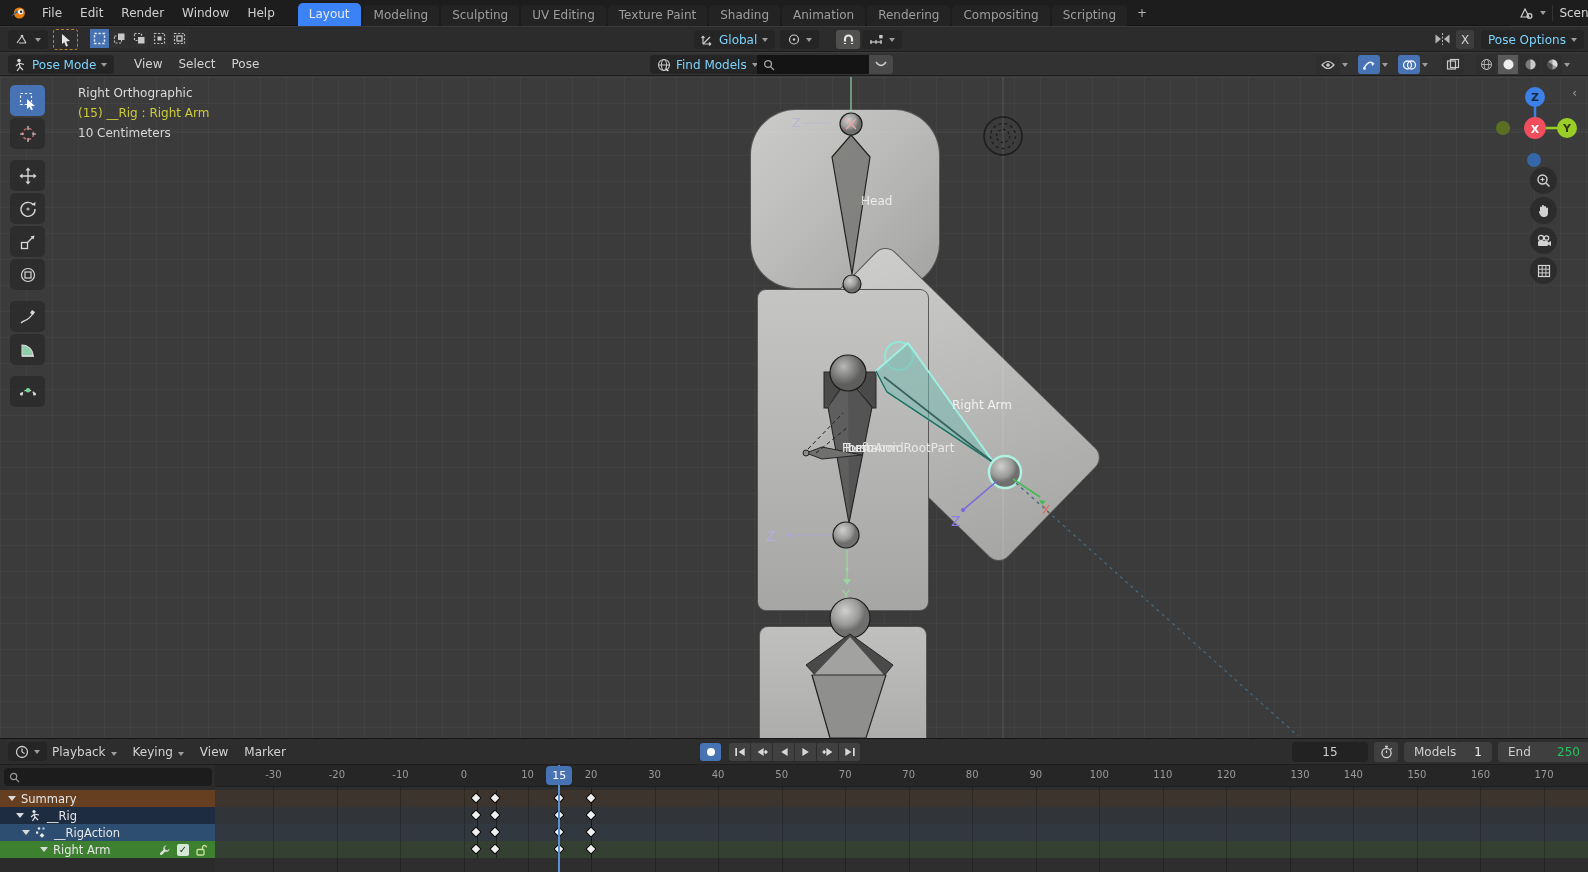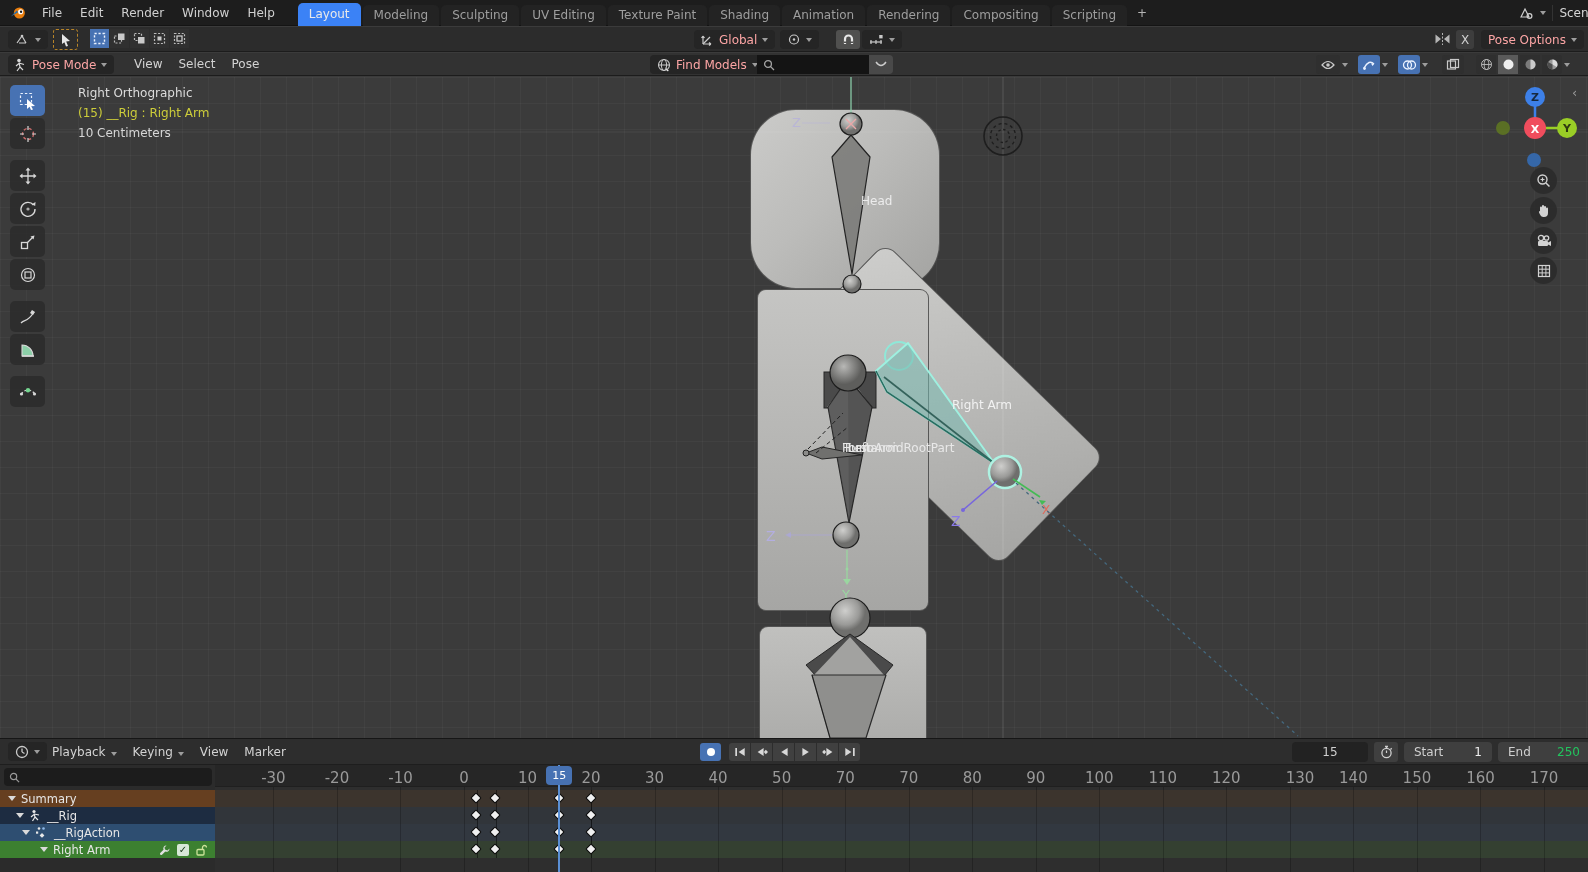--- a/index.html
+++ b/index.html
@@ -4,21 +4,21 @@
 <style>
   * { margin:0; padding:0; box-sizing:border-box; }
   html,body { background:#111; }
   #app {
     position:relative; width:1588px; height:872px; overflow:hidden;
     background:#3b3b3b; font-family:"DejaVu Sans","Liberation Sans",sans-serif;
     font-size:12px; color:#d4d4d4; user-select:none;
   }
   .abs { position:absolute; }
   .chev { width:0; height:0; border-left:3.5px solid transparent; border-right:3.5px solid transparent; border-top:4px solid #9d9d9d; display:inline-block; }
-  .pill { background:#252525; border-radius:4px; display:inline-flex; align-items:center; height:19px; padding:0 7px; gap:5px; color:#fca5a5; }
+  .pill { background:#252525; border-radius:4px; display:inline-flex; align-items:center; height:19px; padding:0 7px; gap:5px; color:#7dd3fc; }
   svg { display:block; }
 
   
   #topbar { position:absolute; left:0; top:0; width:1588px; height:26px; background:#1d1d1d; border-bottom:1px solid #141414; display:flex; align-items:center; }
   #topbar .tmenu { padding:0 9px; color:#d0d0d0; height:26px; line-height:26px; }
   #tabs { display:flex; align-items:flex-end; height:26px; margin-left:14px; }
   .tab { background:#232323; color:#9e9e9e; border-radius:5px 5px 0 0; margin-right:2px; padding:0 11px; height:21px; display:flex; align-items:center; }
   .tab.active { background:#3b82f6; color:#e9e9e9; height:23px; }
   .tab-plus { color:#b5b5b5; padding:0 8px; }
   #scene-cluster { position:absolute; right:-14px; top:0; height:26px; display:flex; align-items:center; gap:6px; background:#1d1d1d; padding:0 6px 0 8px; }
@@ -55,21 +55,21 @@
   .tool svg { width:18px; height:18px; }
 
   
   .navbtn { position:absolute; width:27px; height:27px; border-radius:50%; background:rgba(42,42,42,0.85); display:flex; align-items:center; justify-content:center; }
 
   
   #timeline { position:absolute; left:0; top:738px; width:1588px; height:134px; background:#2a2a2a; border-top:1px solid #161616; }
   #tlhead { position:absolute; left:0; top:0; width:1588px; height:26px; background:#2d2d2d; border-bottom:1px solid #1e1e1e; }
   #tlhead .hmenu { color:#d3d3d3; line-height:26px; display:inline-block; padding:0 8px; }
   #ruler { position:absolute; left:215px; top:26px; width:1373px; height:22px; background:#262626; border-bottom:1px solid #1f1f1f; overflow:hidden; }
-  .tick { position:absolute; top:4px; width:34px; text-align:center; font-size:15px; color:#9a9a9a; }
+  .tick { position:absolute; top:4px; width:34px; text-align:center; font-size:10px; color:#9a9a9a; }
   #chanpanel { position:absolute; left:0; top:26px; width:215px; height:108px; background:#2b2b2b; }
   #chansearch { position:absolute; left:4px; top:3px; width:208px; height:18px; background:#1c1c1c; border-radius:4px; display:flex; align-items:center; padding:0 5px; gap:4px; }
   #chansearch input { background:transparent; border:none; outline:none; color:#ccc; width:170px; font-size:11px; font-family:inherit; }
   .chanrow { position:absolute; left:0; width:215px; height:17px; display:flex; align-items:center; font-size:11.5px; color:#e6e6e6; }
   .disc { width:0; height:0; border-left:4px solid transparent; border-right:4px solid transparent; border-top:5px solid #dadada; display:inline-block; margin-right:5px; }
   #keyarea { position:absolute; left:215px; top:48px; width:1373px; height:86px; background:#2e2e2e; overflow:hidden; }
   .rowtint { position:absolute; left:0; width:1373px; height:17px; }
   .gridv { position:absolute; top:0; width:1px; height:86px; background:rgba(0,0,0,0.22); }
   .keycol { position:absolute; top:3px; width:1px; height:68px; background:rgba(0,0,0,0.45); }
   .key { position:absolute; width:8px; height:8px; background:#f0f0f0; border:1px solid #0c0c0c; transform:rotate(45deg); border-radius:1px; }
@@ -559,21 +559,21 @@
       <div class="abs" style="left:1292px;top:3px;display:flex;align-items:center;gap:6px">
         <span class="numfield" style="width:76px;justify-content:center;background:#222">15</span>
         <span class="iconbtn" style="width:24px;height:20px;background:#3f3f3f">
             <svg width="13" height="14" viewBox="0 0 13 14">
               <circle cx="6.5" cy="8" r="4.6" fill="none" stroke="#d0d0d0" stroke-width="1.3"></circle>
               <path d="M5,1.5 h3 M6.5,1.5 v2 M10.5,4.5 l1.2,-1.2" stroke="#d0d0d0" stroke-width="1.3"></path>
               <path d="M6.5,8 V5.5" stroke="#d0d0d0" stroke-width="1.2"></path>
             </svg>
           </span>
         <span class="numfield" style="width:88px;justify-content:space-between">
-            <span>Start</span>
+            <span>Models</span>
             <span style="color:#eee">1</span>
           </span>
         <span class="numfield" style="width:92px;justify-content:space-between">
             <span>End</span>
             <span style="color:#22c55e">250</span>
           </span>
       </div>
     </div>
 
     <div id="ruler">

